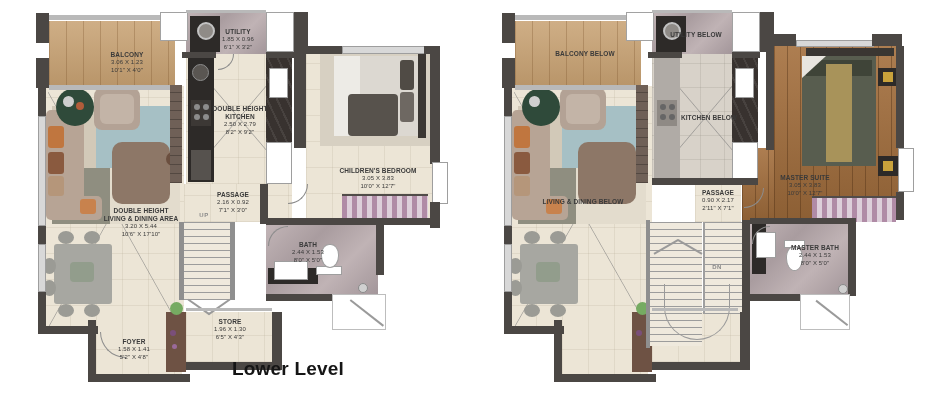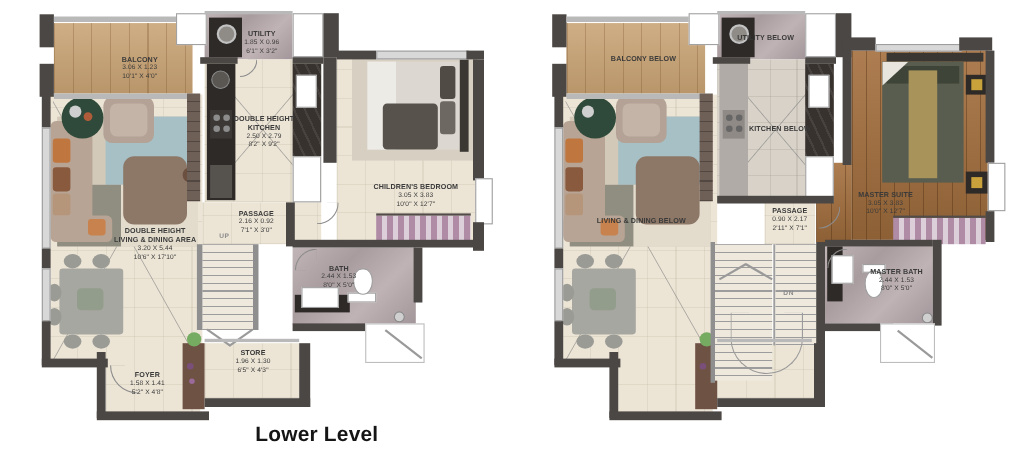--- a/index.html
+++ b/index.html
@@ -216,21 +216,21 @@
       <div>STORE</div>
       <div class="dim">1.96 X 1.30</div>
       <div class="dim">6'5" X 4'3"</div>
     </div>
     <div class="rlabel" style="left:103px;top:338px;width:62px;">
       <div>FOYER</div>
       <div class="dim">1.58 X 1.41</div>
       <div class="dim">5'2" X 4'8"</div>
     </div>
     <div class="stlabel" style="left:194px;top:212px;width:20px;">UP</div>
-    <div class="caption" style="left:208px;top:385px;width:160px;text-align:center;">Lower Level</div>
+    <div class="caption" style="left:208px;top:358px;width:160px;text-align:center;">Lower Level</div>
   </div>
 
   <div class="a" style="left:0;top:0;width:928px;height:415px;">
 
     <div class="woodb" style="left:515px;top:21px;width:126px;height:64px;"></div>
     <div class="marble" style="left:652px;top:12px;width:80px;height:42px;"></div>
     <div class="graytile" style="left:652px;top:54px;width:106px;height:130px;"></div>
     <div class="woodm" style="left:774px;top:46px;width:124px;height:172px;"></div>
     <div class="woodm" style="left:742px;top:148px;width:32px;height:72px;"></div>
     <div class="cream" style="left:510px;top:86px;width:142px;height:246px;"></div>

